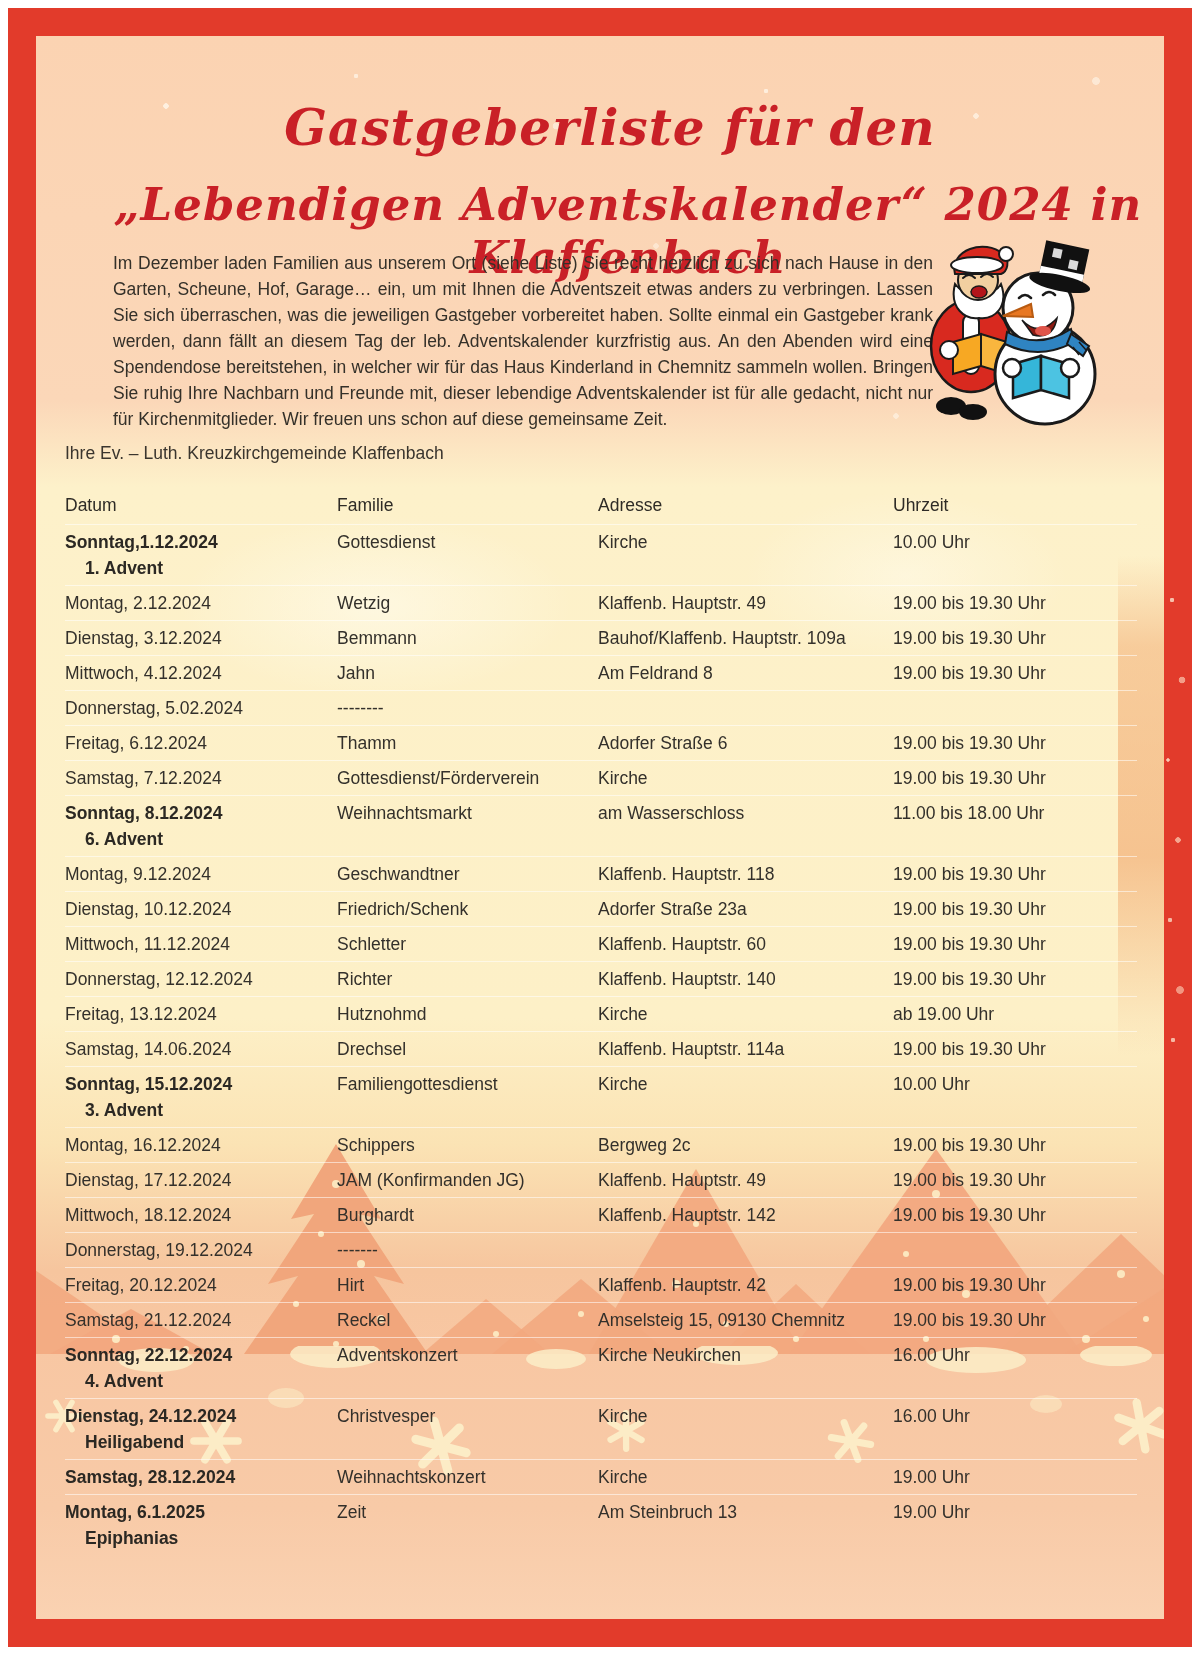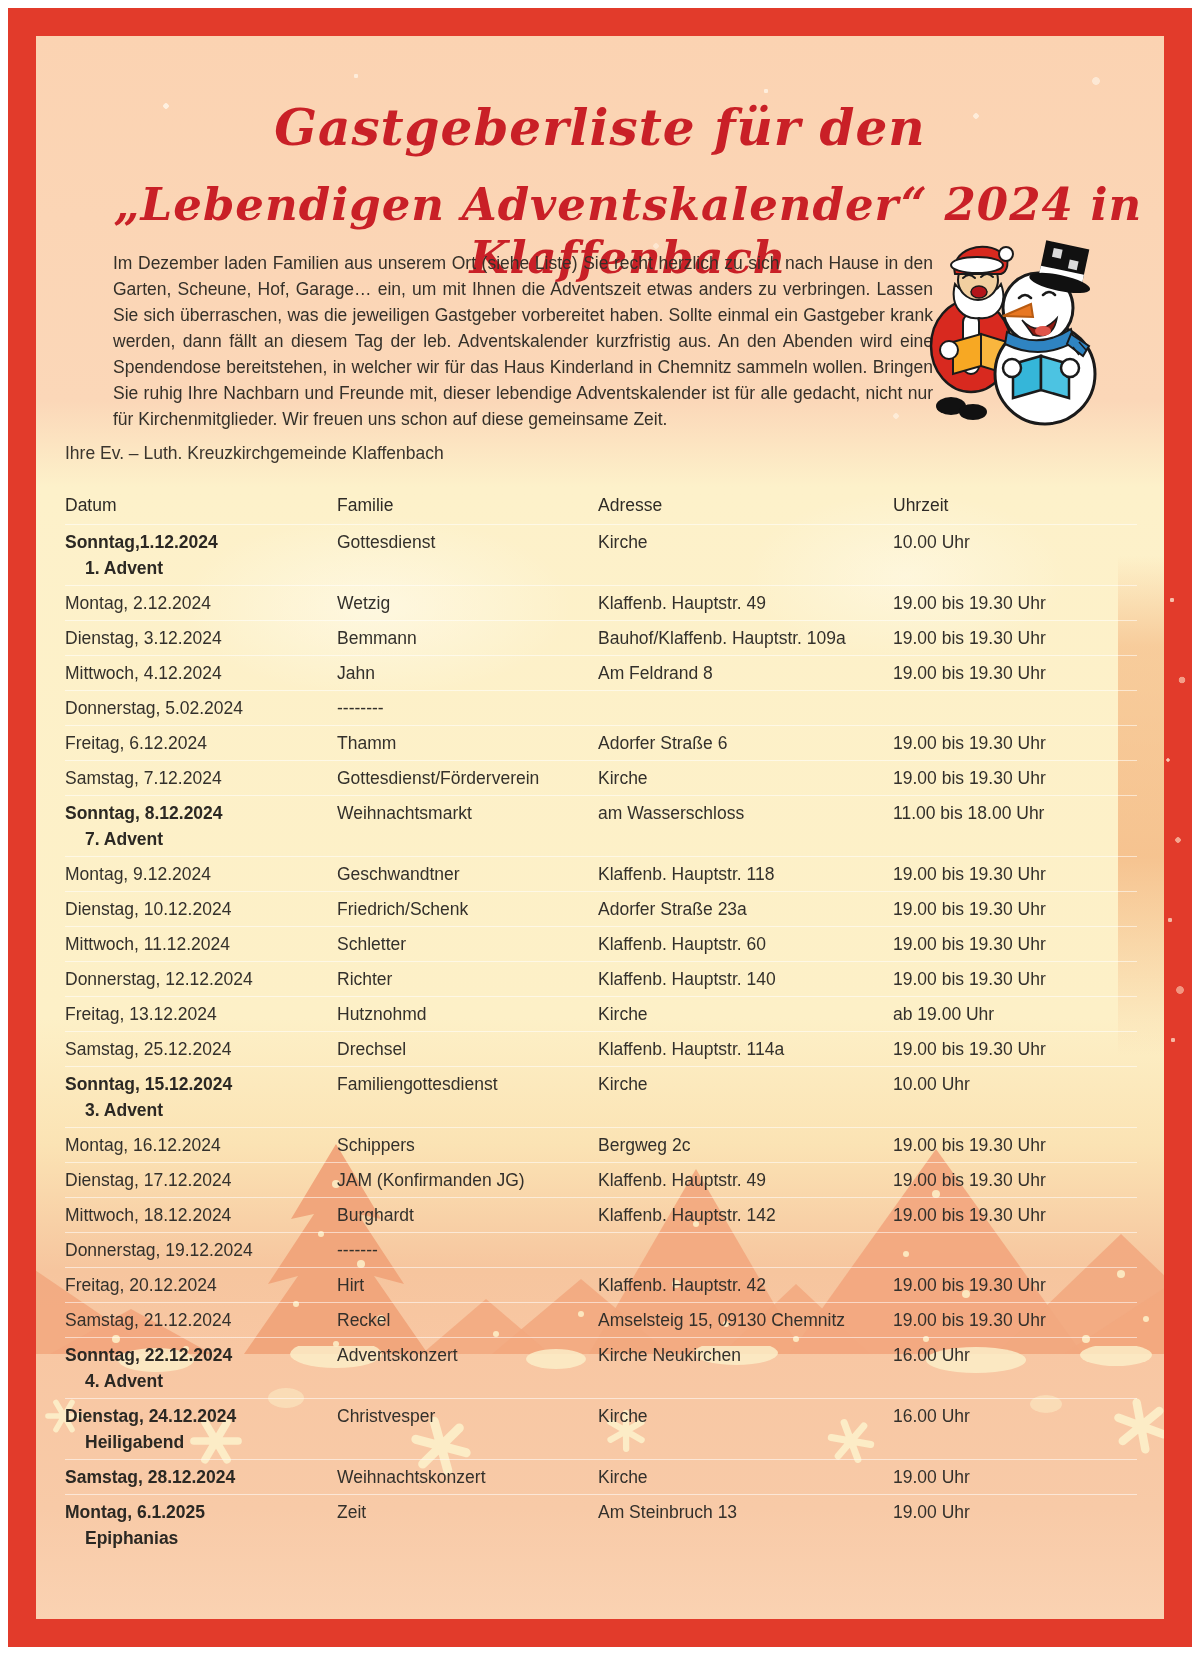--- a/index.html
+++ b/index.html
@@ -43,21 +43,21 @@
   .deco-right-band{position:absolute;right:0;top:520px;width:46px;height:500px;pointer-events:none;
     background:linear-gradient(180deg, rgba(242,168,110,0) 0%, rgba(242,168,110,.5) 18%,
                rgba(240,158,98,.55) 60%, rgba(242,168,110,0) 100%);}
   .trees-svg{position:absolute;left:0;top:1078px;width:1128px;height:240px;pointer-events:none;}
   .flakes-svg{position:absolute;left:0;top:1310px;width:1128px;height:150px;pointer-events:none;}
 
   
   .doc{position:absolute;inset:0;z-index:2;color:#35312c;}
   .title1,.title2{position:absolute;width:100%;text-align:center;color:#c92027;
     font-family:"DejaVu Serif",serif;font-style:italic;font-weight:bold;letter-spacing:1px;}
-  .title1{top:62px;font-size:50px;}
+  .title1{top:62px;font-size:50px;padding-left:10px;}
   .title2{top:142px;font-size:45px;margin-left:28px;}
   .intro{position:absolute;left:29px;top:196px;width:820px;font-size:17.5px;line-height:26px;
     text-align:justify;color:#343029;margin-left:48px;}
   .illustration{position:absolute;left:856px;top:198px;width:222px;height:200px;}
   .signature{position:absolute;left:29px;top:407px;font-size:17.5px;color:#3a352e;}
 
   
   .table{position:absolute;left:29px;top:452px;width:1072px;font-size:17.5px;color:#33302b;}
   .trow{display:grid;grid-template-columns:272px 261px 295px 1fr;align-items:start;
         padding:5px 0 5px 0;border-top:1px solid rgba(255,255,255,.55);line-height:24px;}
@@ -269,21 +269,21 @@
       <div class="d1">Samstag, 7.12.2024</div>
 
     </div>
     <div class="cell c-family">Gottesdienst/Förderverein</div>
     <div class="cell c-address">Kirche</div>
     <div class="cell c-time">19.00 bis 19.30 Uhr</div>
   </div>
             <div class="trow bold">
     <div class="cell c-date">
       <div class="d1">Sonntag, 8.12.2024</div>
-      <div class="d2">7. Advent</div>
+      <div class="d2">6. Advent</div>
     </div>
     <div class="cell c-family">Weihnachtsmarkt</div>
     <div class="cell c-address">am Wasserschloss</div>
     <div class="cell c-time">11.00 bis 18.00 Uhr</div>
   </div>
             <div class="trow">
     <div class="cell c-date">
       <div class="d1">Montag, 9.12.2024</div>
 
     </div>
@@ -322,21 +322,21 @@
     <div class="cell c-date">
       <div class="d1">Freitag, 13.12.2024</div>
 
     </div>
     <div class="cell c-family">Hutznohmd</div>
     <div class="cell c-address">Kirche</div>
     <div class="cell c-time">ab 19.00 Uhr</div>
   </div>
             <div class="trow">
     <div class="cell c-date">
-      <div class="d1">Samstag, 25.12.2024</div>
+      <div class="d1">Samstag, 14.06.2024</div>
 
     </div>
     <div class="cell c-family">Drechsel</div>
     <div class="cell c-address">Klaffenb. Hauptstr. 114a</div>
     <div class="cell c-time">19.00 bis 19.30 Uhr</div>
   </div>
             <div class="trow bold">
     <div class="cell c-date">
       <div class="d1">Sonntag, 15.12.2024</div>
       <div class="d2">3. Advent</div>

